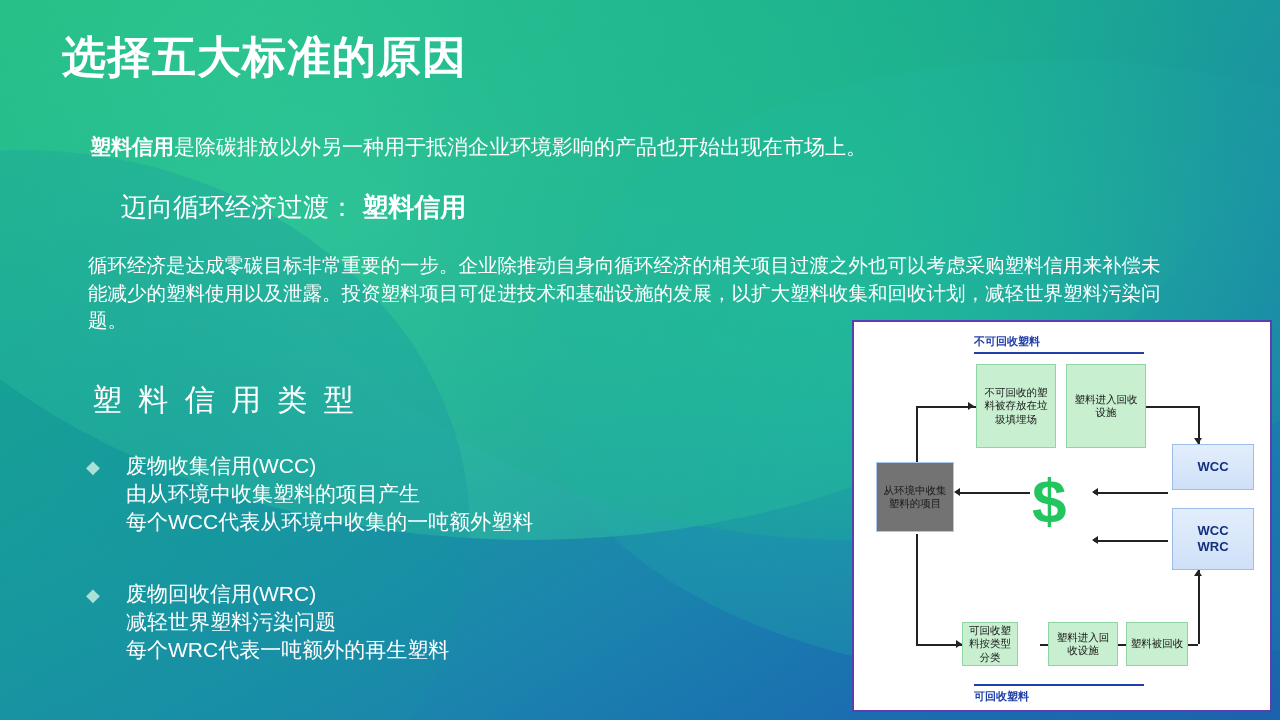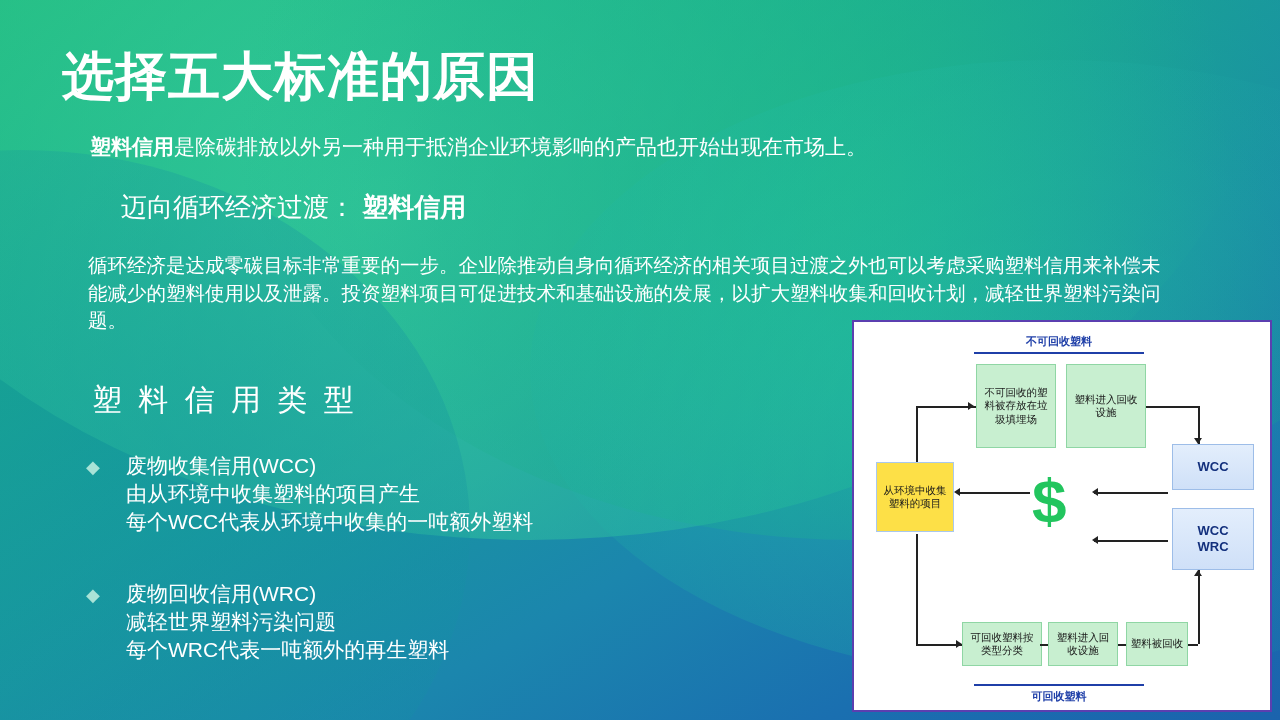--- a/index.html
+++ b/index.html
@@ -58,26 +58,25 @@
     right: -300px;
     top: 60px;
     background: radial-gradient(circle at 35% 50%, rgba(35,200,165,0.40) 0%, rgba(30,170,165,0.15) 55%, rgba(30,170,165,0) 78%);
     pointer-events: none;
   }
 
   .title {
     position: absolute;
     left: 62px;
     top: 28px;
-    font-size: 52px;
+    font-size: 44px;
     font-weight: bold;
     color: #ffffff;
     letter-spacing: 1px;
     white-space: nowrap;
-    margin-top: 14px;
   }
 
   .lead {
     position: absolute;
     left: 90px;
     top: 133px;
     font-size: 21px;
     color: #ffffff;
     white-space: nowrap;
   }
@@ -141,54 +140,53 @@
     height: 392px;
     background: #ffffff;
     border: 2px solid #5b3fb0;
     box-sizing: border-box;
   }
   .dg-label {
     position: absolute;
     font-size: 11px;
     font-weight: bold;
     color: #1f3fa8;
-    text-align: center;
     white-space: nowrap;
   }
   #dg-top-label { left: 120px; top: 12px; width: 170px; padding-bottom: 3px; border-bottom: 2px solid #1f3fa8; }
   #dg-bottom-label { left: 120px; top: 362px; width: 170px; padding-top: 3px; border-top: 2px solid #1f3fa8; }
 
   .dg-box {
     position: absolute;
     box-sizing: border-box;
     font-size: 10.5px;
     line-height: 1.25;
     text-align: center;
     color: #1a1a1a;
     display: flex;
     align-items: center;
     justify-content: center;
     padding: 3px;
   }
   .green { background: #c8efd0; border: 1px solid #8fd6a4; }
-  .blue  { background: #fde047; border: 1px solid #a9c8ee; }
+  .blue  { background: #737373; border: 1px solid #a9c8ee; }
   .bluebox-strong {
     background: linear-gradient(180deg,#e3eefc 0%, #cfe0f8 100%);
     border: 1px solid #9dbde8;
     color: #13307d;
     font-weight: bold;
     font-size: 13px;
   }
 
   #box-nonrecyc-landfill { left: 122px; top: 42px; width: 80px; height: 84px; }
   #box-remove-env        { left: 212px; top: 42px; width: 80px; height: 84px; }
   #box-collect-project   { left: 22px;  top: 140px; width: 78px; height: 70px; }
   #box-wcc               { left: 318px; top: 122px; width: 82px; height: 46px; }
   #box-wcc-wrc           { left: 318px; top: 186px; width: 82px; height: 62px; flex-direction: column; }
-  #box-sort              { left: 108px; top: 300px; width: 80px; height: 44px; }
+  #box-sort              { left: 108px; top: 300px; width: 56px; height: 44px; }
   #box-facility          { left: 194px; top: 300px; width: 70px; height: 44px; }
   #box-recycled          { left: 272px; top: 300px; width: 62px; height: 44px; }
 
   .dollar {
     position: absolute;
     left: 178px;
     top: 148px;
     font-size: 62px;
     font-weight: bold;
     color: #22c55e;

